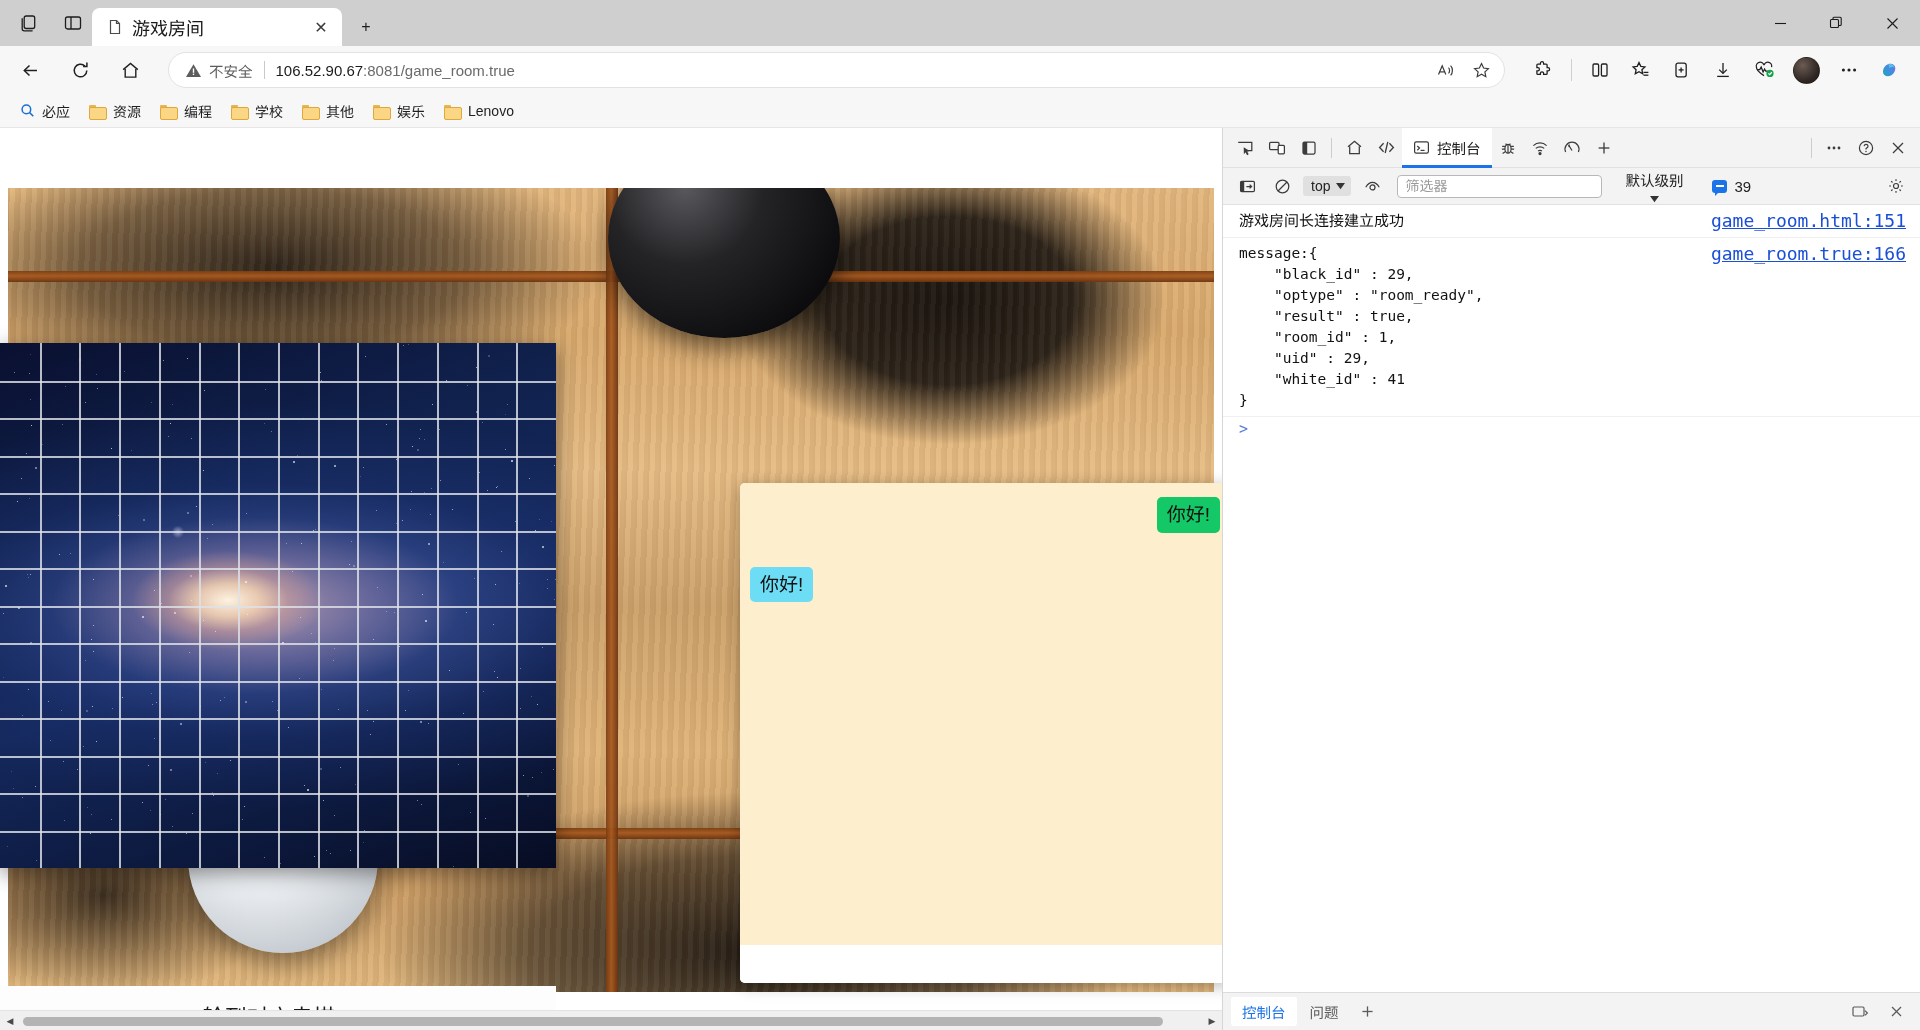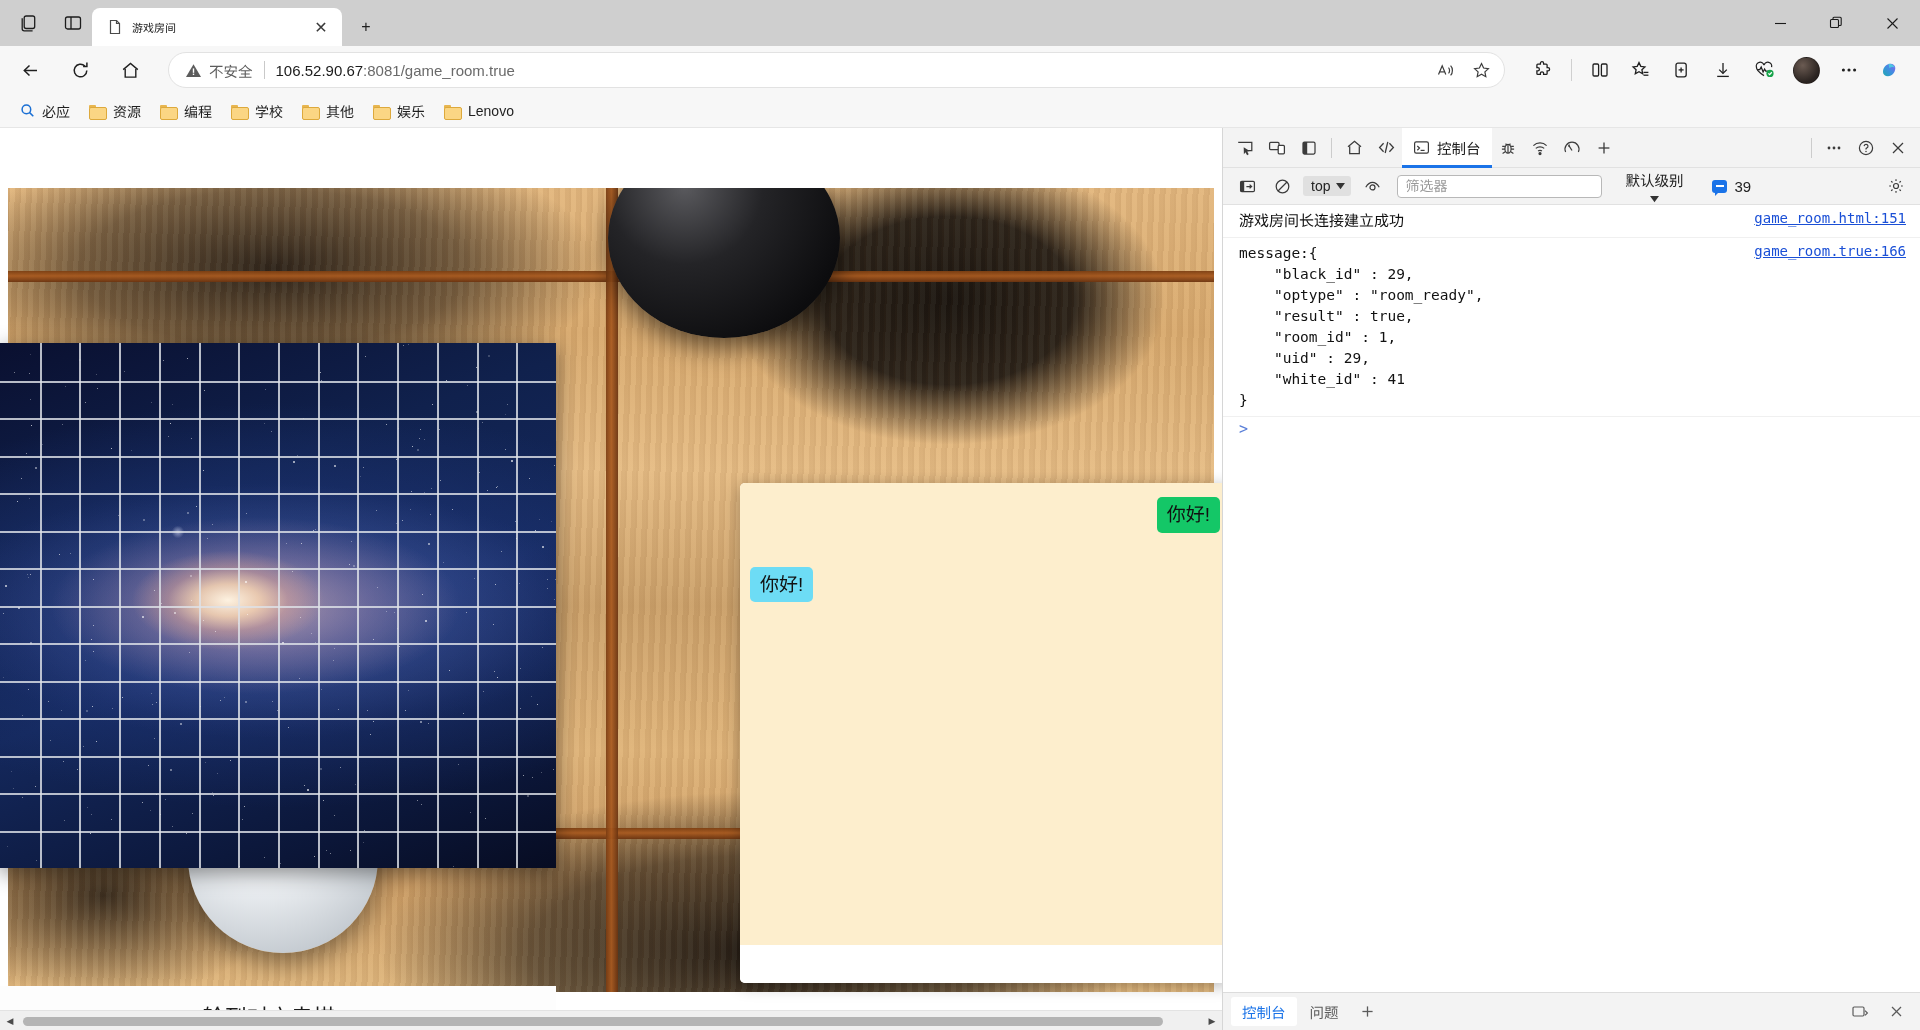--- a/index.html
+++ b/index.html
@@ -22,21 +22,21 @@
     width: 38px; height: 34px; display: flex; align-items: center; justify-content: center;
     border-radius: 5px; cursor: pointer;
   }
   .tab {
     height: 38px; min-width: 250px; max-width: 260px; background: #ffffff;
     border-radius: 8px 8px 0 0; display: flex; align-items: center;
     padding: 0 8px 0 14px; gap: 9px; margin-bottom: 0; position: relative; cursor: pointer;
   }
   .tab-icon { width: 17px; height: 17px; flex: 0 0 17px; display:flex; align-items:center; justify-content:center; }
   .tab-title {
-    flex: 1; font-size: 11px; color: #1a1a1a; white-space: nowrap; overflow: hidden;
+    flex: 1; font-size: 18px; color: #1a1a1a; white-space: nowrap; overflow: hidden;
     text-overflow: ellipsis;
   }
   .tab-close {
     width: 26px; height: 26px; border-radius: 4px; display: flex; align-items: center;
     justify-content: center; font-size: 16px; color: #3a3a3a; cursor: pointer;
   }
   .newtab {
     width: 34px; height: 34px; margin-left: 7px; margin-bottom: 2px; border-radius: 5px;
     display: flex; align-items: center; justify-content: center; cursor: pointer; color:#202020;
   }
@@ -299,21 +299,21 @@
   .cmsg {
     display: flex; align-items: flex-start; justify-content: space-between;
     padding: 5px 14px 5px 16px; border-bottom: 1px solid #f0f0f0; gap: 16px;
   }
   .cmsg-text {
     font-size: 14.5px; color: #111; white-space: pre; line-height: 1.45;
     font-family: "DejaVu Sans Mono", "Liberation Mono", monospace;
   }
   .cmsg-text.cjk { font-family: "Liberation Sans", "DejaVu Sans", sans-serif; font-size: 15px; }
   .cmsg-src {
-    font-size: 14px; color: #1a4fd6; text-decoration: underline; cursor: pointer;
+    font-size: 18px; color: #1a4fd6; text-decoration: underline; cursor: pointer;
     white-space: nowrap; flex: 0 0 auto; text-align: right;
   }
   .prompt-row { display: flex; align-items: center; padding: 3px 16px; gap: 8px; }
   .prompt-caret { color: #5a7fd8; font-size: 15px; }
   .prompt-in {
     flex: 1; border: none; outline: none; font-size: 14.5px; color: #111; background: transparent;
     font-family: "DejaVu Sans Mono", "Liberation Mono", monospace;
   }
 
   .dt-drawer {

